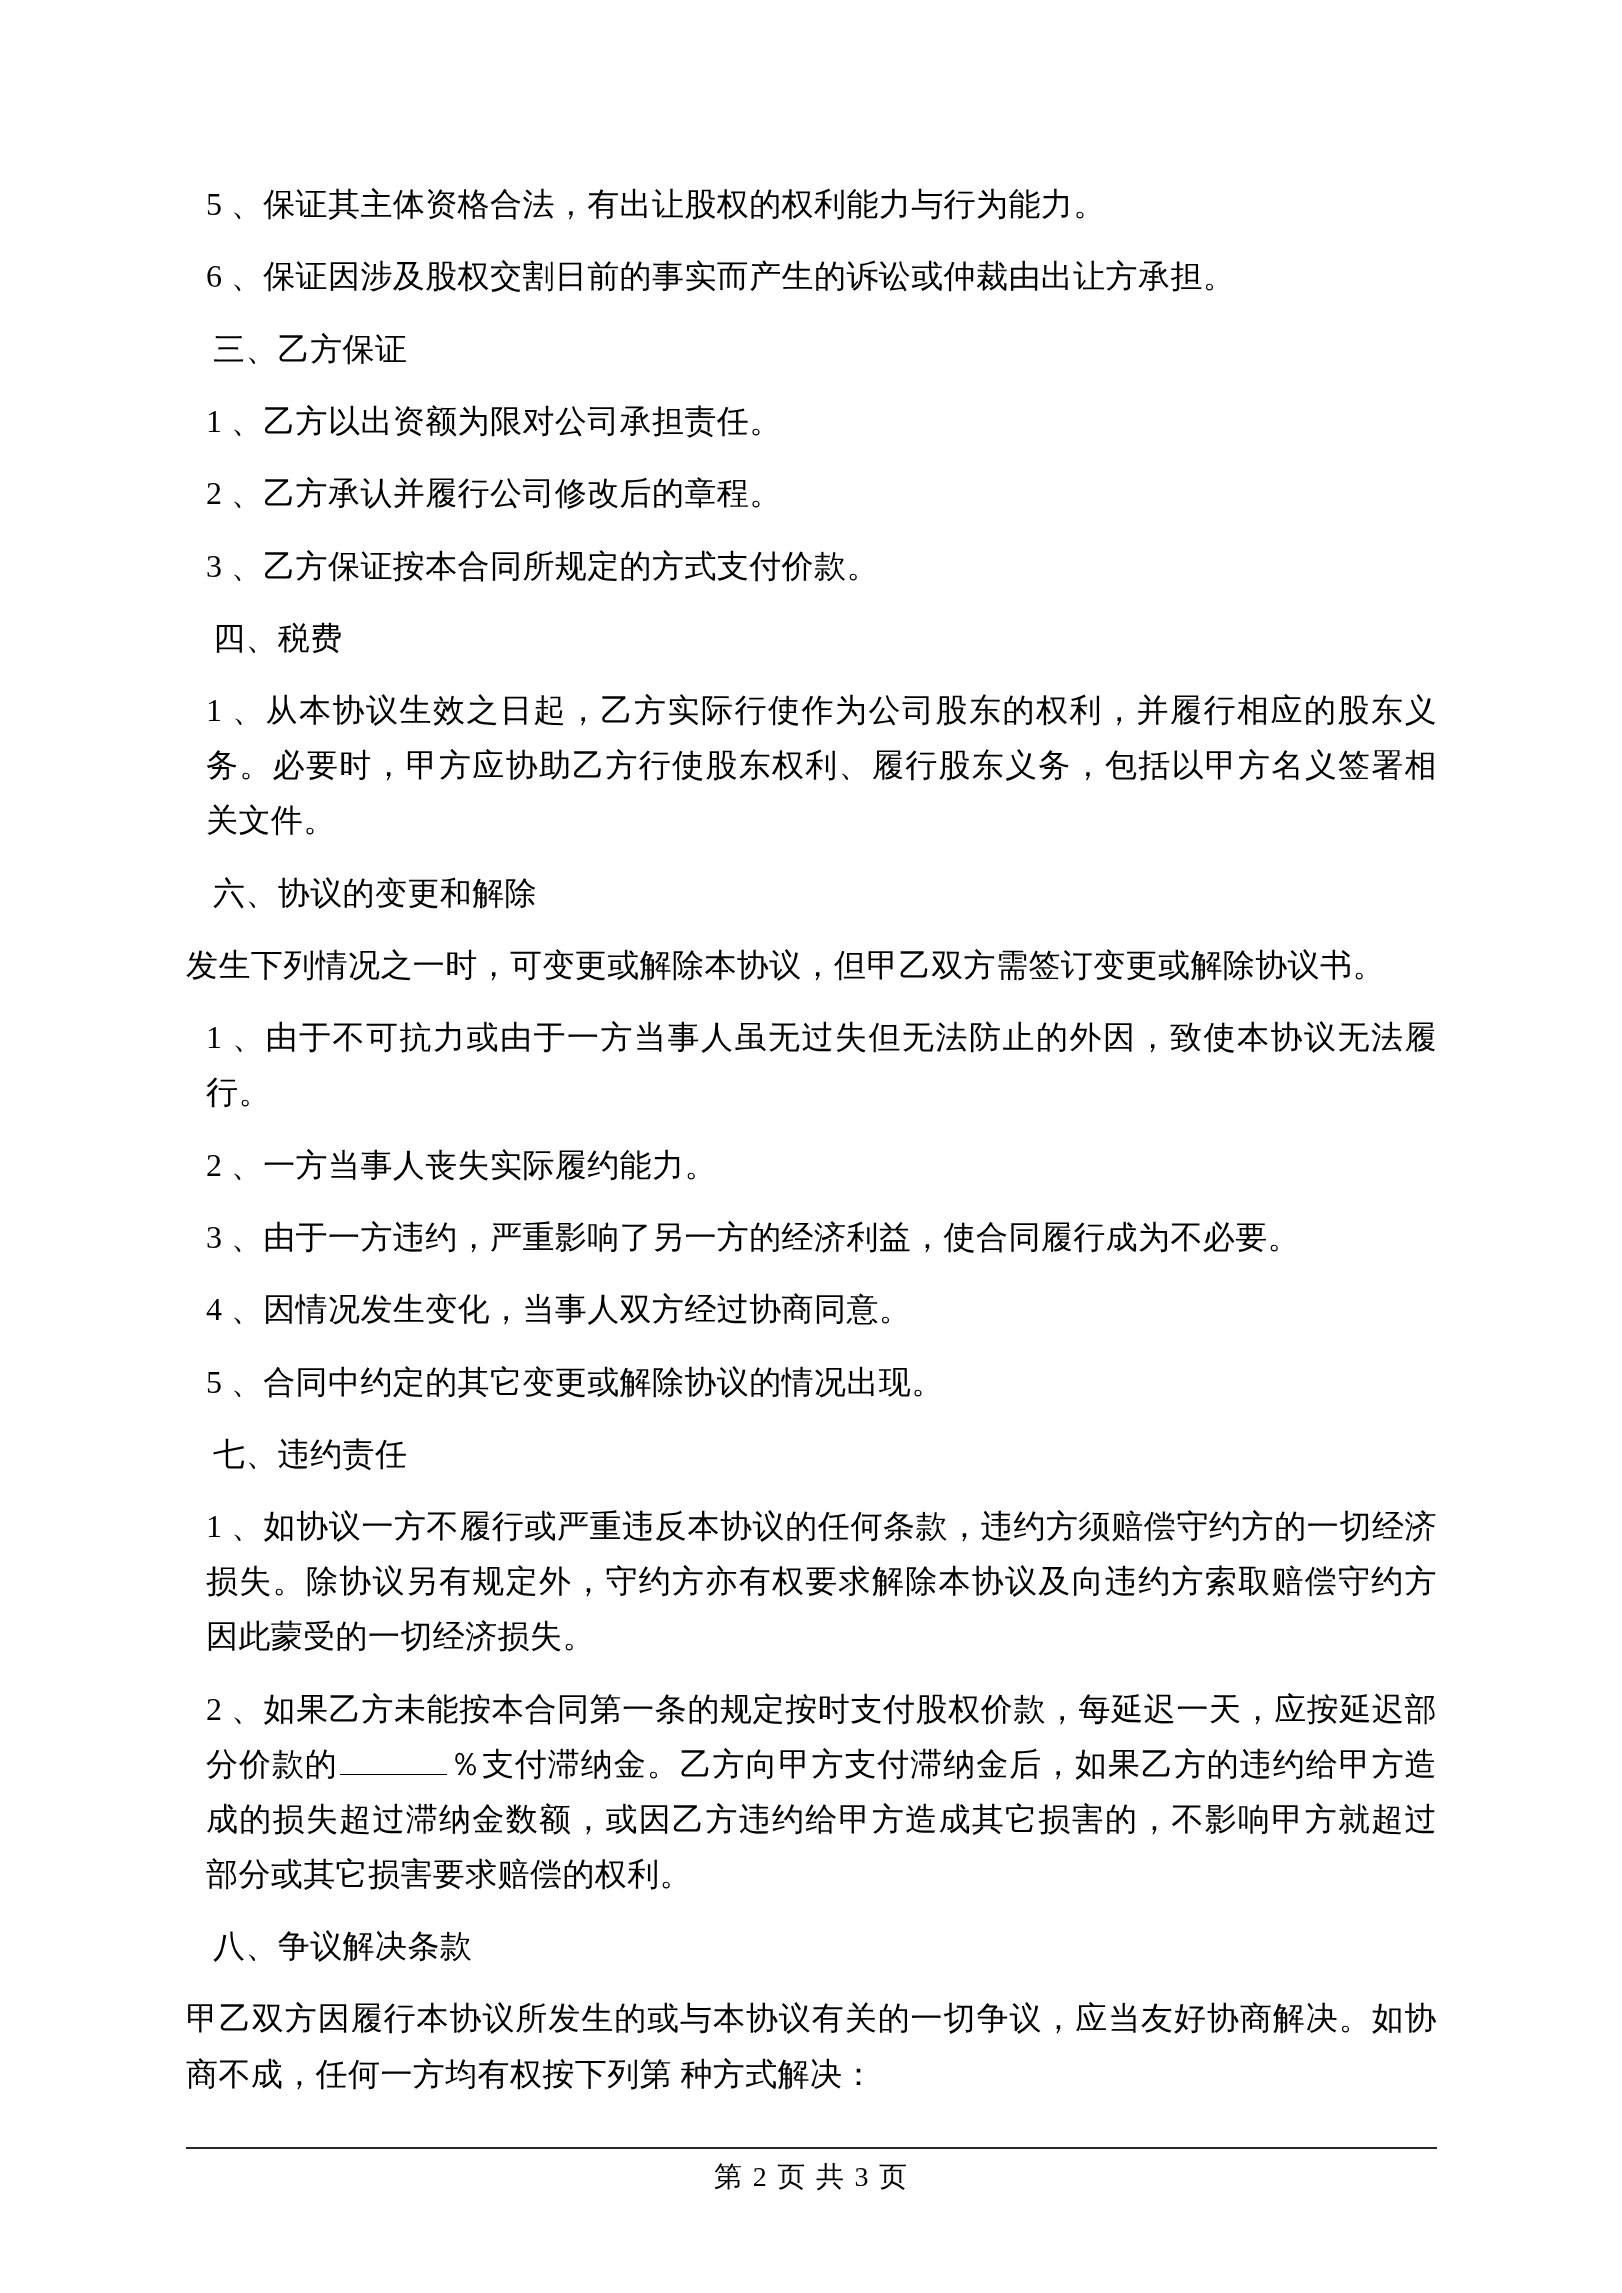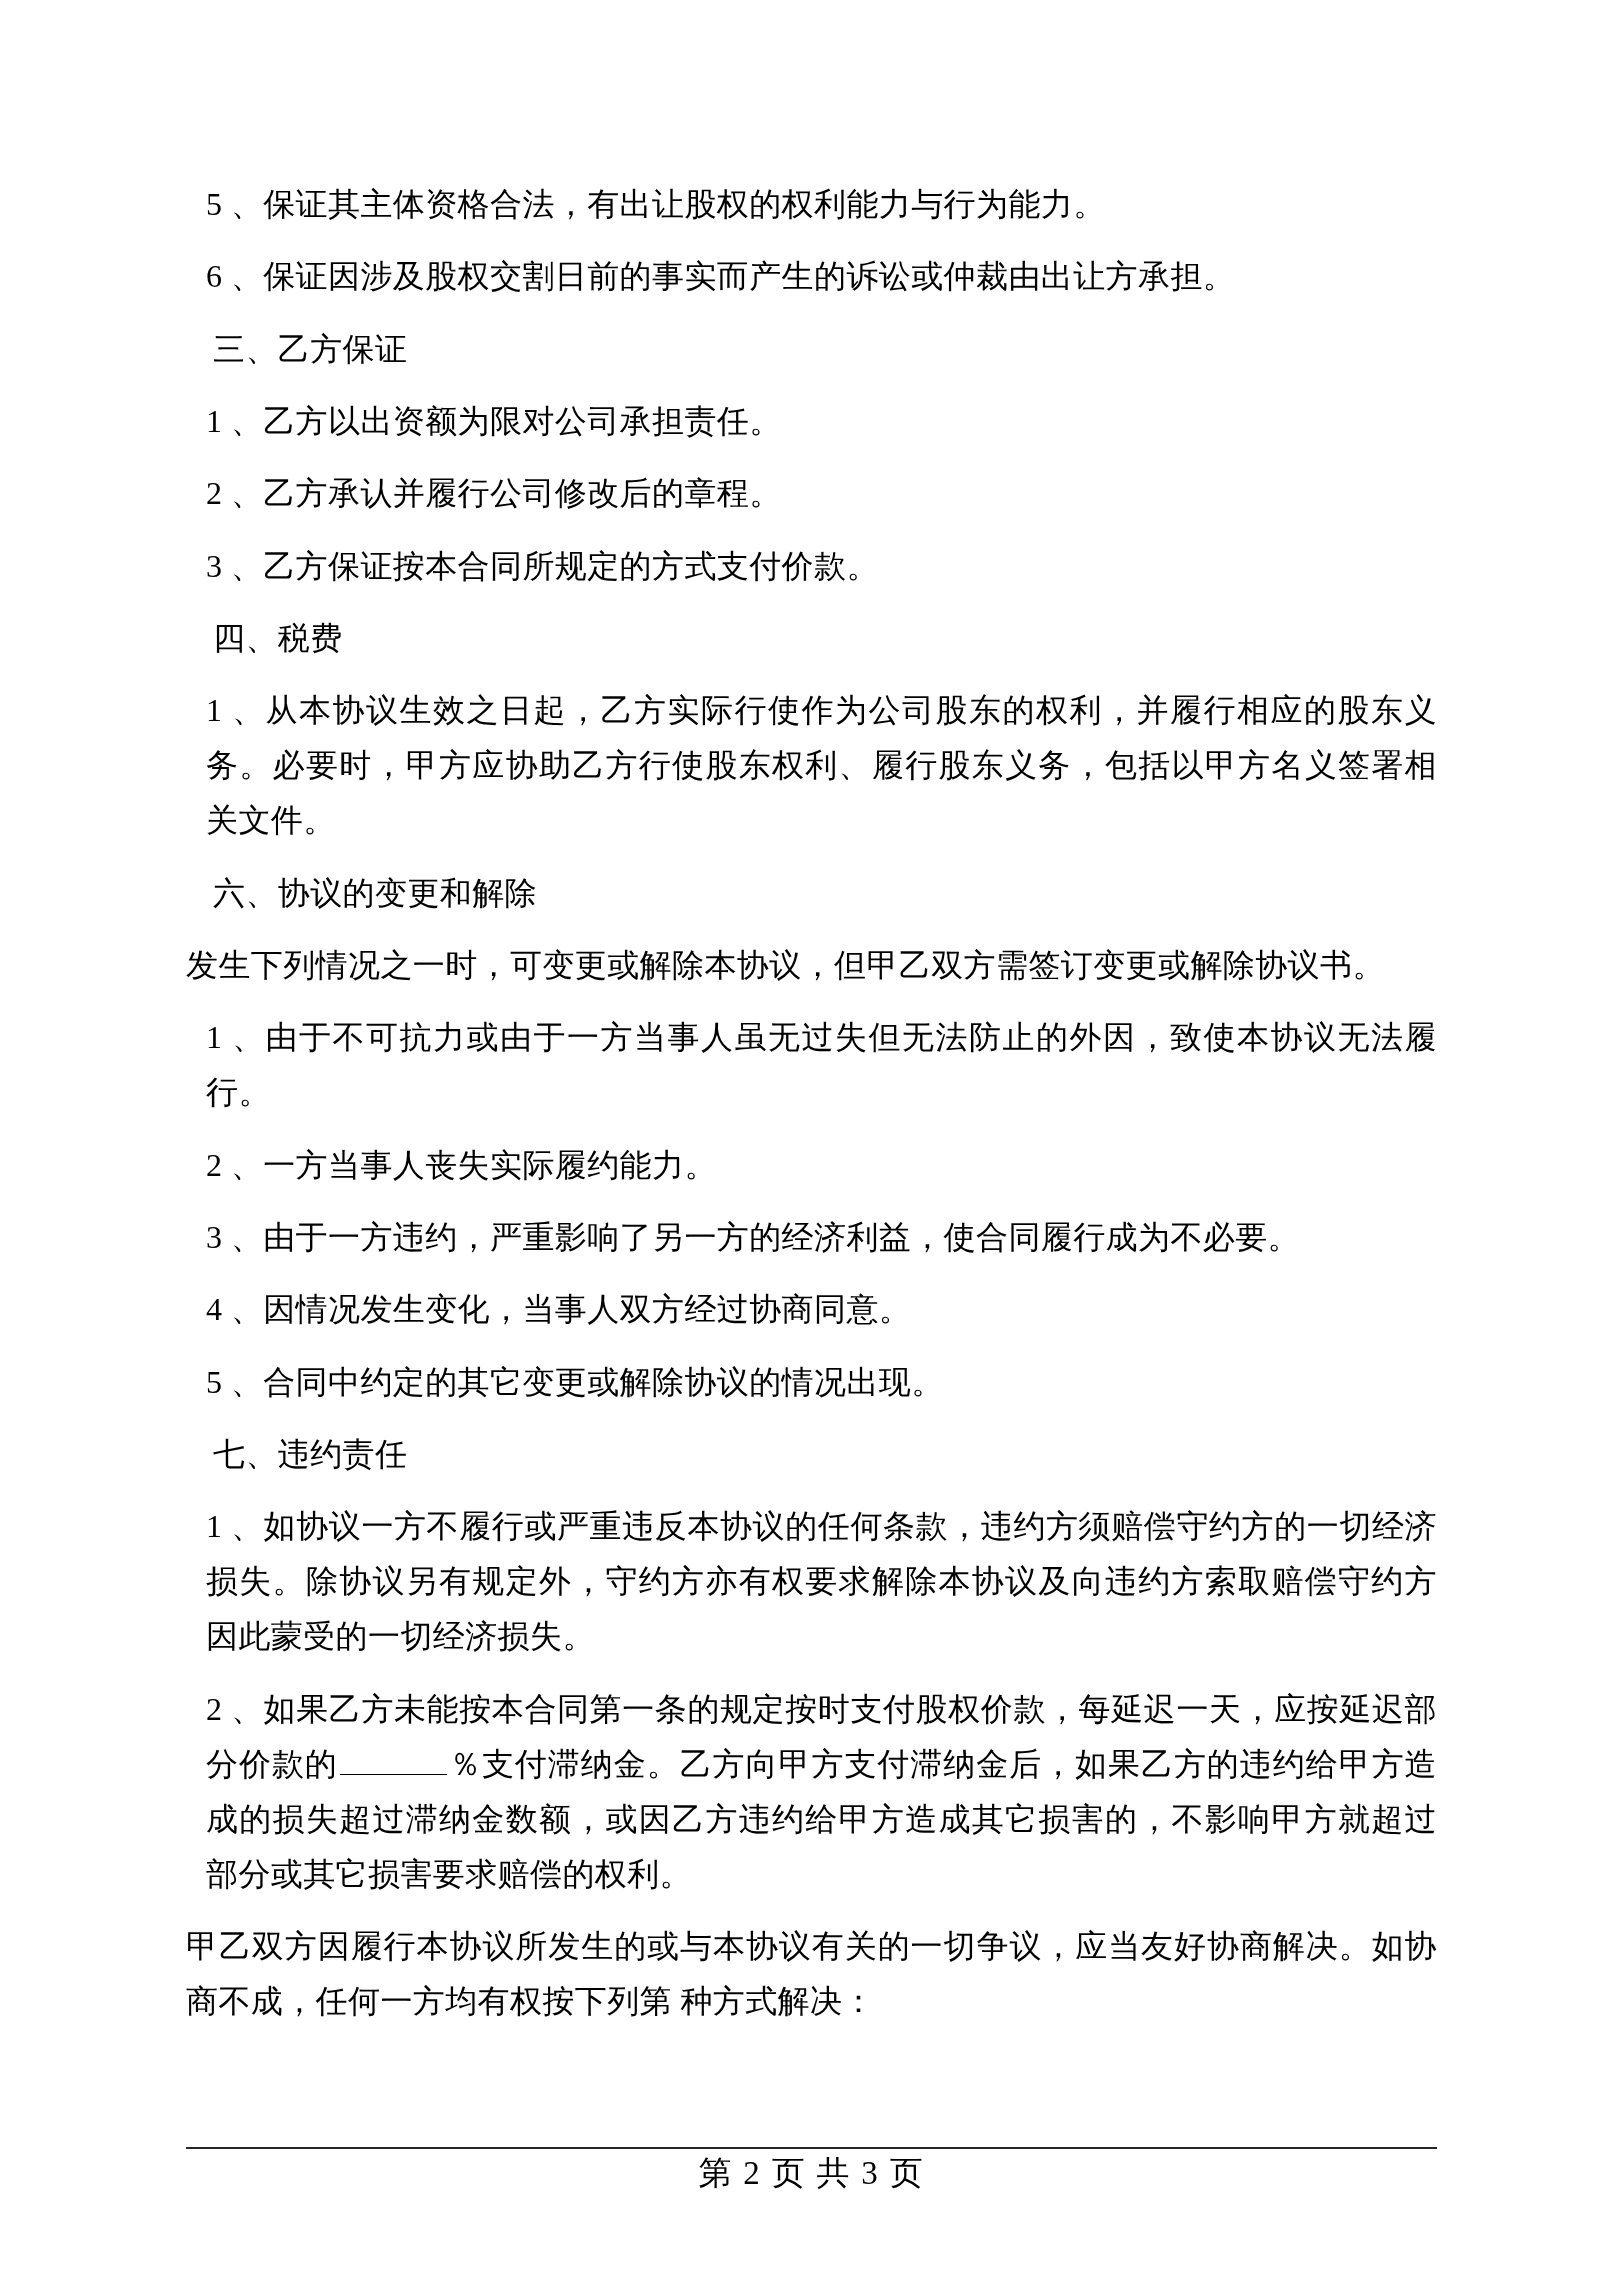--- a/index.html
+++ b/index.html
@@ -47,21 +47,21 @@
     vertical-align: baseline;
     height: 1.1em;
     margin: 0 1.8px;
   }
   .footer {
     position: absolute;
     left: 0;
     right: 0;
     bottom: 98px;
     text-align: center;
-    font-size: 33px;
+    font-size: 28px;
     letter-spacing: 1.8px;
     font-family: "Liberation Serif", "DejaVu Serif", serif;
   }
   .footer-line {
     position: absolute;
     left: 186px;
     right: 186px;
     bottom: 145px;
     height: 1.8px;
     background: #000000;
@@ -88,20 +88,21 @@
     <p class="para indent1">1 、由于不可抗力或由于一方当事人虽无过失但无法防止的外因，致使本协议无法履行。</p>
     <p class="para indent1">2 、一方当事人丧失实际履约能力。</p>
     <p class="para indent1">3 、由于一方违约，严重影响了另一方的经济利益，使合同履行成为不必要。</p>
     <p class="para indent1">4 、因情况发生变化，当事人双方经过协商同意。</p>
     <p class="para indent1">5 、合同中约定的其它变更或解除协议的情况出现。</p>
     <p class="para heading">七、违约责任</p>
     <p class="para indent1">1 、如协议一方不履行或严重违反本协议的任何条款，违约方须赔偿守约方的一切经济损失。除协议另有规定外，守约方亦有权要求解除本协议及向违约方索取赔偿守约方因此蒙受的一切经济损失。</p>
 
     <p class="para indent1"><span>2 、如果乙方未能按本合同第一条的规定按时支付股权价款，每延迟一天，应按延迟部分价款的</span><span class="blank-line"></span><span>％支付滞纳金。乙方向甲方支付滞纳金后，如果乙方的违约给甲方造成的损失超过滞纳金数额，或因乙方违约给甲方造成其它损害的，不影响甲方就超过部分或其它损害要求赔偿的权利。</span></p>
 
+    <p class="para heading">八、争议解决条款</p>
     <p class="para flush">甲乙双方因履行本协议所发生的或与本协议有关的一切争议，应当友好协商解决。如协商不成，任何一方均有权按下列第 种方式解决：</p>
 
   </div>
 
   <div class="footer-line"></div>
   <div class="footer">第 2 页 共 3 页</div>
 
 </div>
 
 

